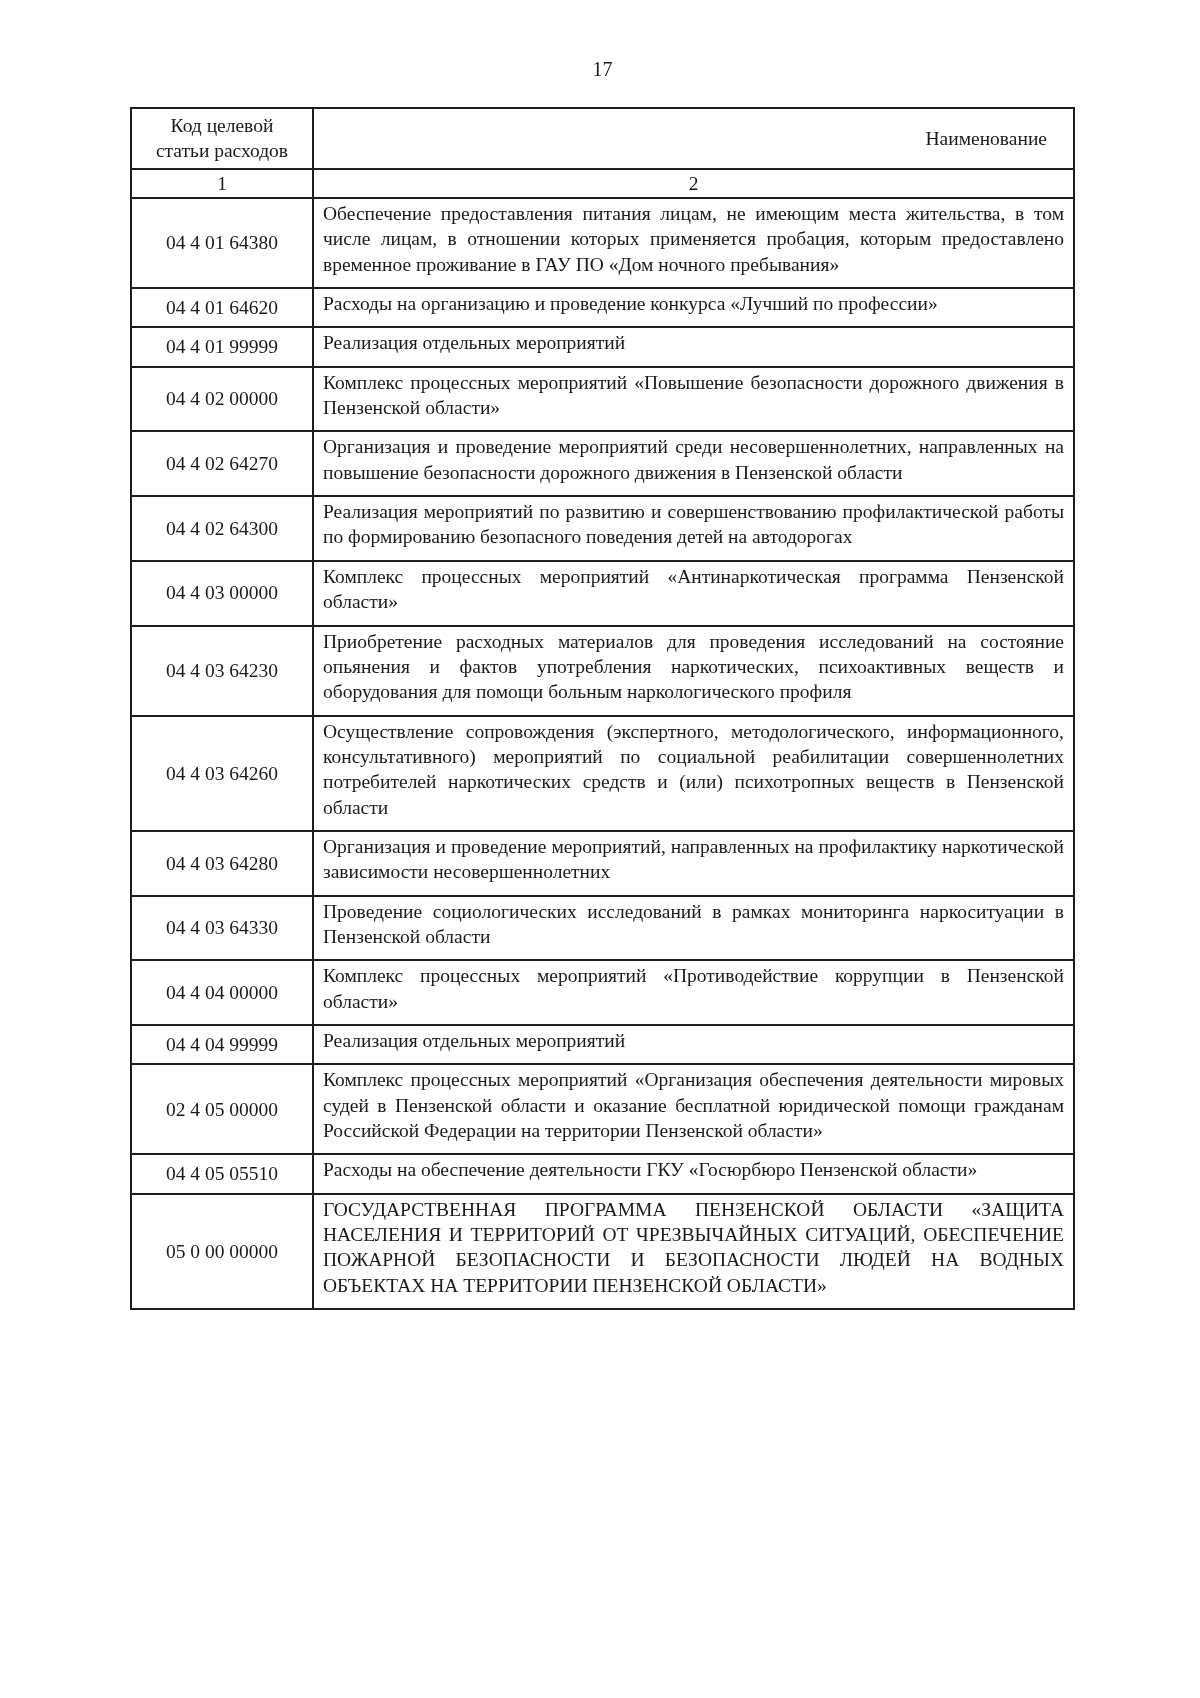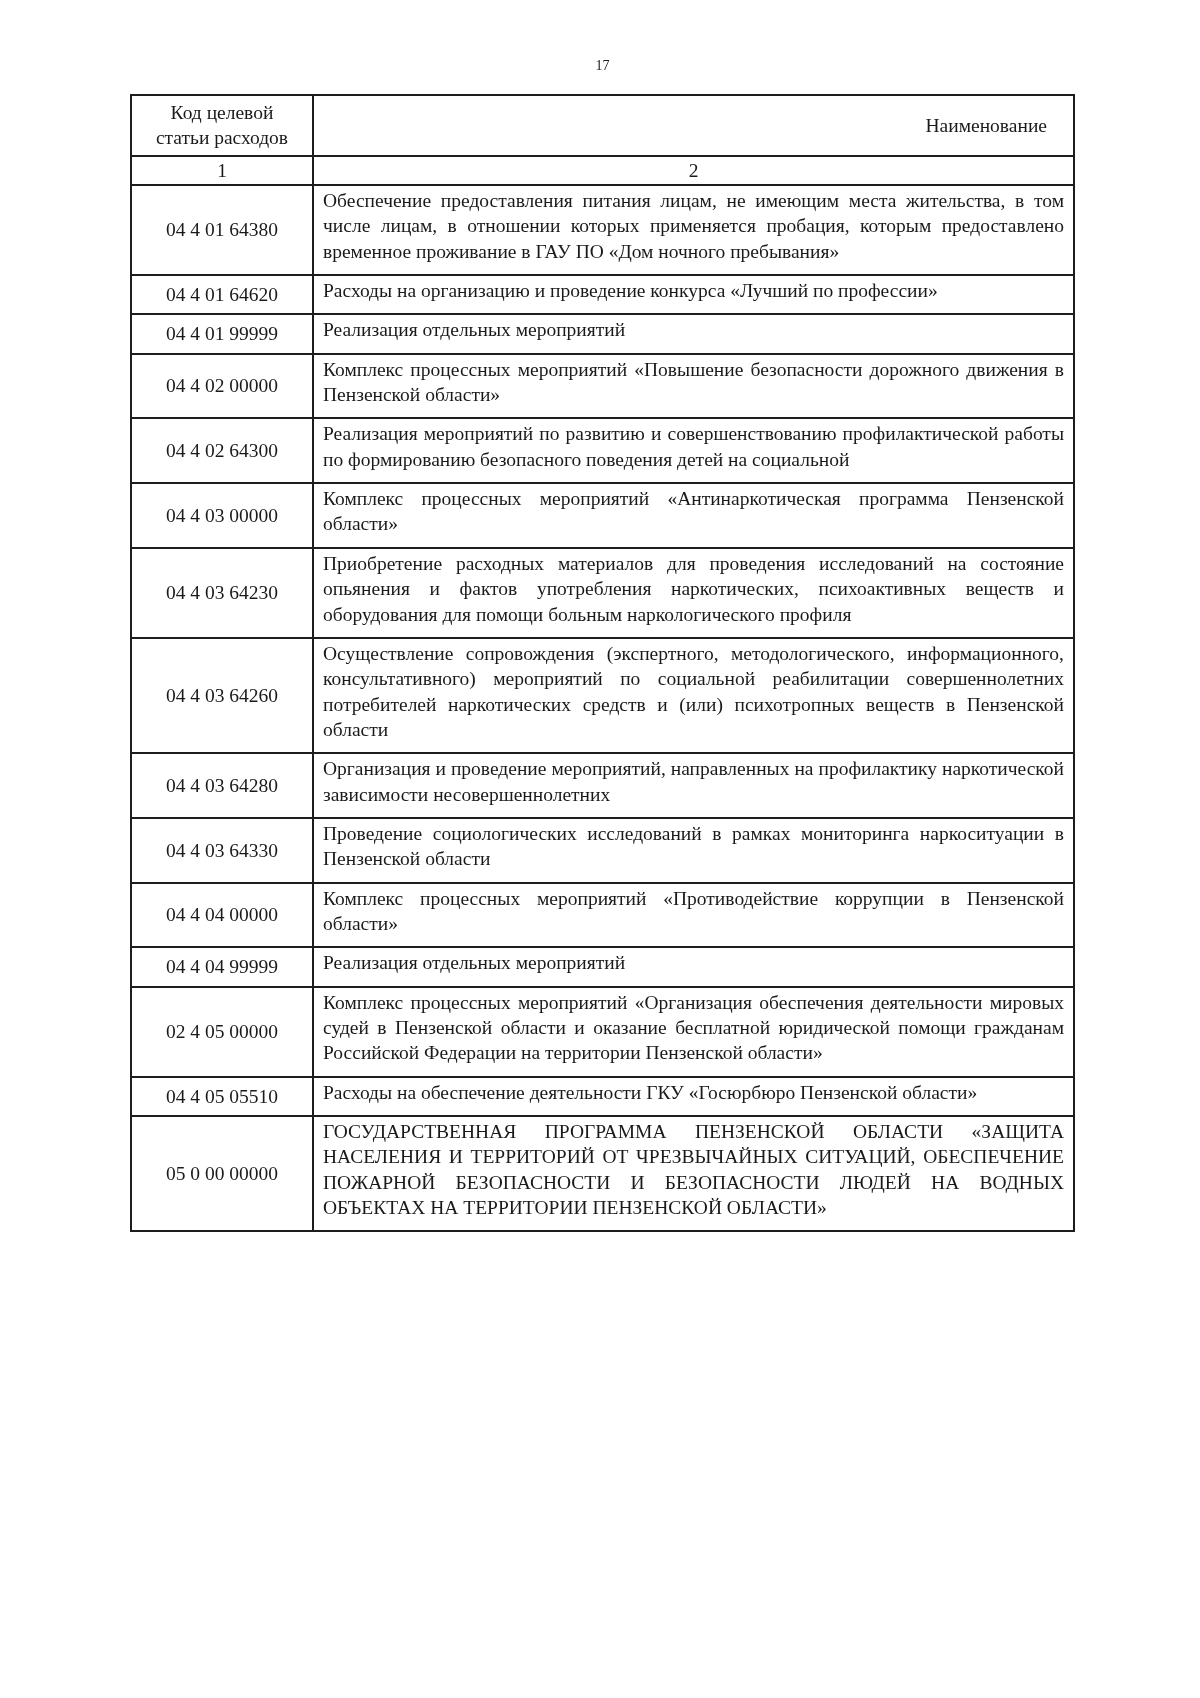--- a/index.html
+++ b/index.html
@@ -12,22 +12,22 @@
   .page {
     position: relative;
     width: 1200px;
     height: 1698px;
     background: #ffffff;
     box-sizing: border-box;
     padding: 58px 125px 0 130px;
   }
   .page-number {
     text-align: center;
-    font-size: 14px;
-    margin: 0 0 20px 0;
+    font-size: 20px;
+    margin: 0 0 26px 0;
     font-weight: normal;
   }
   table.budget-table {
     border-collapse: collapse;
     width: 100%;
     table-layout: fixed;
     font-size: 19.5px;
     line-height: 1.3;
   }
   table.budget-table td, table.budget-table th {
@@ -96,24 +96,28 @@
     <tr>
       <td class="code-cell">04 4 01 99999</td>
       <td class="name-cell">Реализация отдельных мероприятий</td>
     </tr>
 
     <tr>
       <td class="code-cell">04 4 02 00000</td>
       <td class="name-cell">Комплекс процессных мероприятий «Повышение безопасности дорожного движения в Пензенской области»</td>
     </tr>
 
+    <tr>
+      <td class="code-cell">04 4 02 64270</td>
+      <td class="name-cell">Организация и проведение мероприятий среди несовершеннолетних, направленных на повышение безопасности дорожного движения в Пензенской области</td>
+    </tr>
 
     <tr>
       <td class="code-cell">04 4 02 64300</td>
-      <td class="name-cell">Реализация мероприятий по развитию и совершенствованию профилактической работы по формированию безопасного поведения детей на социальной</td>
+      <td class="name-cell">Реализация мероприятий по развитию и совершенствованию профилактической работы по формированию безопасного поведения детей на автодорогах</td>
     </tr>
 
     <tr>
       <td class="code-cell">04 4 03 00000</td>
       <td class="name-cell">Комплекс процессных мероприятий «Антинаркотическая программа Пензенской области»</td>
     </tr>
 
     <tr>
       <td class="code-cell">04 4 03 64230</td>
       <td class="name-cell">Приобретение расходных материалов для проведения исследований на состояние опьянения и фактов употребления наркотических, психоактивных веществ и оборудования для помощи больным наркологического профиля</td>

